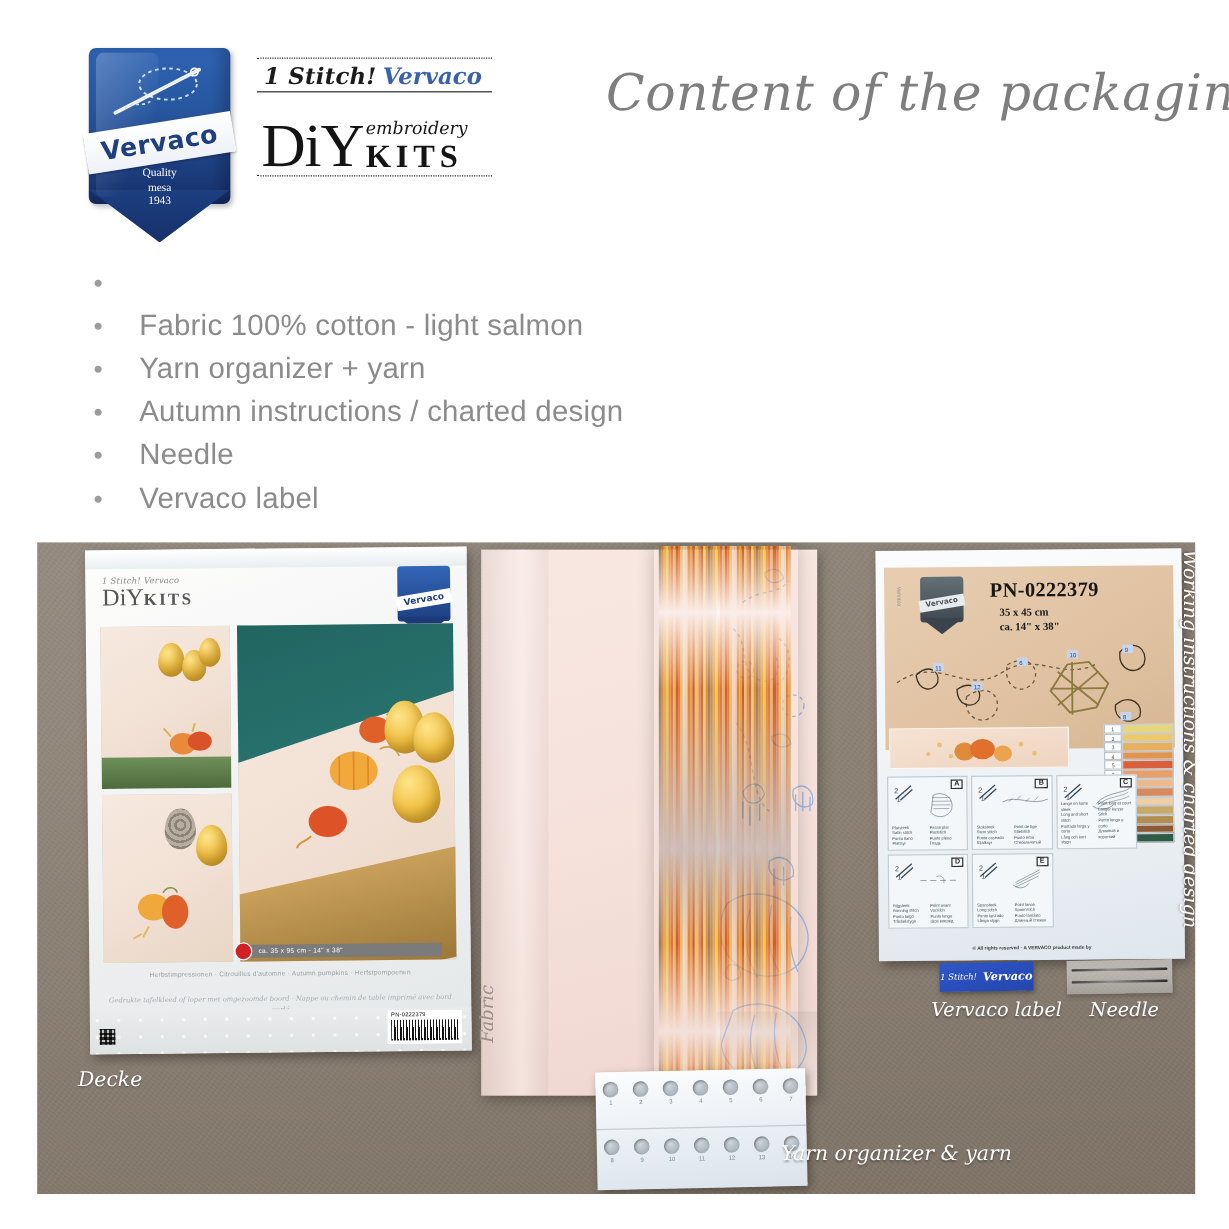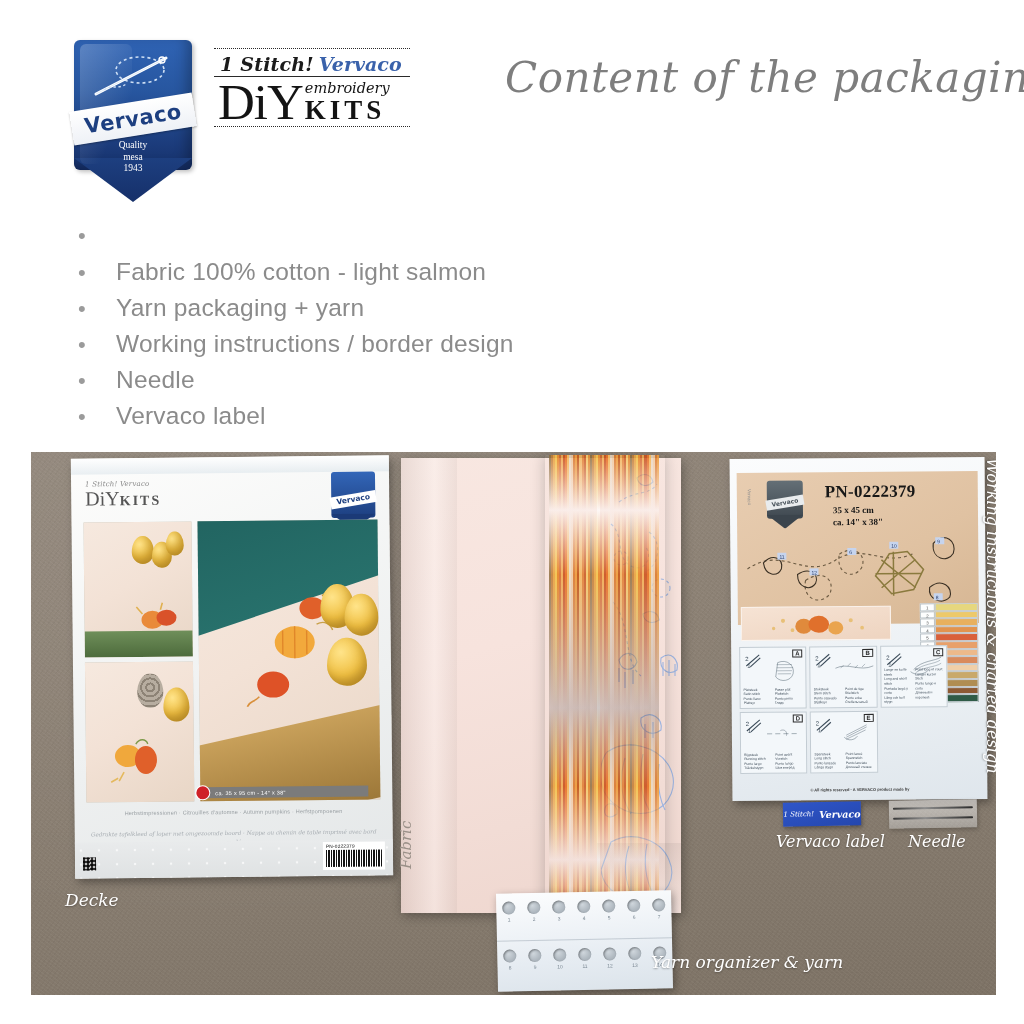--- a/index.html
+++ b/index.html
@@ -66,21 +66,21 @@
   }
   .wm-vervaco {
     font-family:"DejaVu Serif", serif; font-style:italic; font-size:19px;
     color:#3a62ab; font-weight:bold;
   }
   .wm-bot { display:flex; align-items:flex-end; gap:2px; padding:3px 0 2px 4px; }
   .wm-diy {
     font-family:"Liberation Serif", serif; font-size:51px; line-height:44px;
     color:#141414; letter-spacing:-1px;
   }
-  .wm-right { display:flex; flex-direction:column; align-items:flex-start; }
+  .wm-right { display:flex; flex-direction:column; align-items:flex-start;margin-top:20px; }
   .wm-emb {
     font-family:"DejaVu Serif", serif; font-style:italic; font-size:14.5px;
     color:#141414; margin-bottom:1px;
   }
   .wm-kits {
     font-family:"Liberation Serif", serif; font-size:27px; letter-spacing:4px;
     color:#141414; font-weight:bold; line-height:27px;
   }
 
   
@@ -481,25 +481,25 @@
 <div class="bullets">
   <div class="bullet-row">
     <span class="bullet-dot">•</span>
   </div>
   <div class="bullet-row">
     <span class="bullet-dot">•</span>
     <span class="bullet-text">Fabric 100% cotton - light salmon</span>
   </div>
   <div class="bullet-row">
     <span class="bullet-dot">•</span>
-    <span class="bullet-text">Yarn packaging + yarn</span>
+    <span class="bullet-text">Yarn organizer + yarn</span>
   </div>
   <div class="bullet-row">
     <span class="bullet-dot">•</span>
-    <span class="bullet-text">Working instructions / border design</span>
+    <span class="bullet-text">Autumn instructions / charted design</span>
   </div>
   <div class="bullet-row">
     <span class="bullet-dot">•</span>
     <span class="bullet-text">Needle</span>
   </div>
   <div class="bullet-row">
     <span class="bullet-dot">•</span>
     <span class="bullet-text">Vervaco label</span>
   </div>
 </div>

